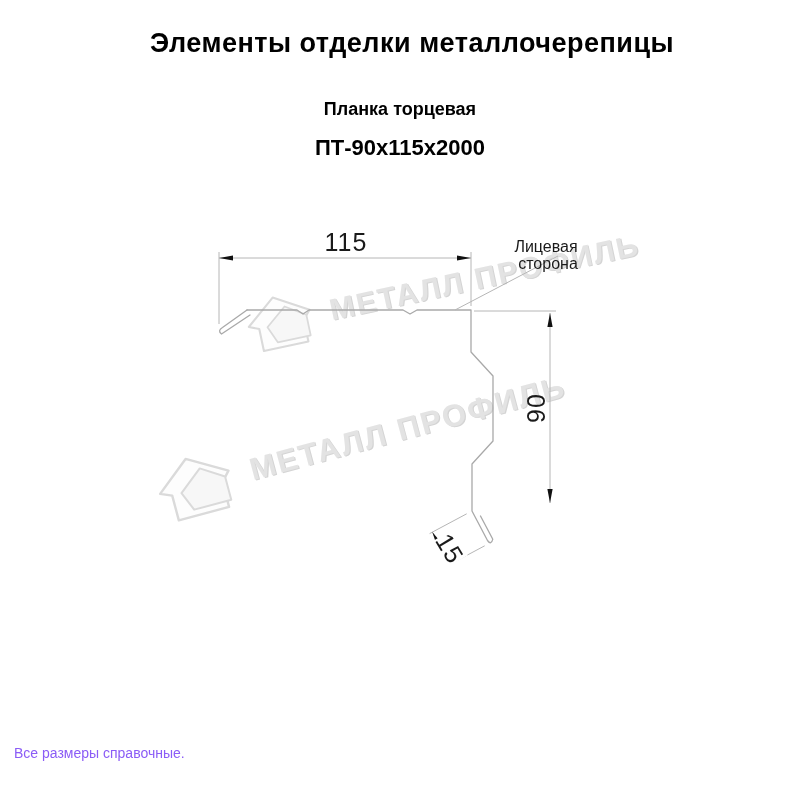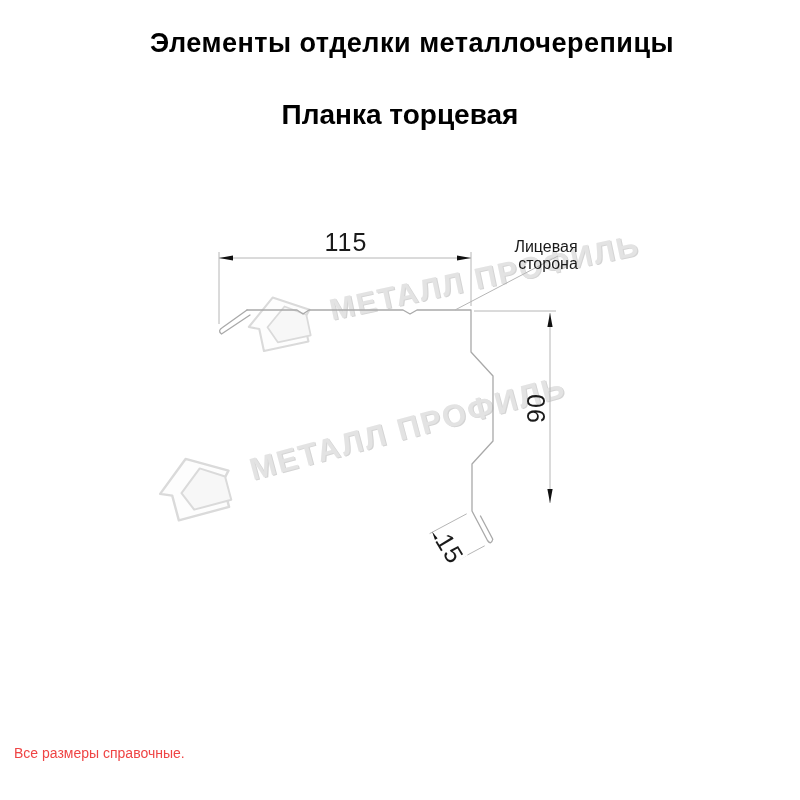--- a/index.html
+++ b/index.html
@@ -2,25 +2,25 @@
 <html><head>
 <meta charset="utf-8">
 <style>
   html,body{margin:0;padding:0;background:#ffffff;}
   .page{position:relative;width:800px;height:800px;background:#fff;overflow:hidden;
         font-family:"Liberation Sans", sans-serif;}
   
   .title{position:absolute;top:28px;left:12px;width:800px;text-align:center;
          font-size:27px;font-weight:bold;color:#000;letter-spacing:.5px;}
   .subtitle{position:absolute;top:99px;left:0;width:800px;text-align:center;
-         font-size:28px;font-weight:bold;color:#000;}
+         font-size:18px;font-weight:bold;color:#000;}
   .model{position:absolute;top:135px;left:0;width:800px;text-align:center;
          font-size:22px;font-weight:bold;color:#000;}
   
-  .footer{position:absolute;left:14px;top:744px;font-size:14px;color:#ef4444;line-height:19px;}
+  .footer{position:absolute;left:14px;top:744px;font-size:14px;color:#8b5cf6;line-height:19px;}
   
   .wm{position:absolute;display:flex;align-items:center;gap:10px;pointer-events:none;}
   .wm-upper{left:238px;top:292px;height:76px;transform:rotate(-12deg);transform-origin:0 50%;}
   .wm-lower{left:148px;top:452px;height:92px;transform:rotate(-15deg);transform-origin:0 50%;}
   .wm-text{font-weight:bold;color:#e3e3e3;letter-spacing:2px;white-space:nowrap;
            text-shadow:1px 1px 0 #d4d4d4;}
   .wm-upper .wm-text{font-size:30px;}
   .wm-lower .wm-text{font-size:31px;}
   
   svg.drawing{position:absolute;left:0;top:0;}
@@ -88,18 +88,19 @@
 
     <g>
       <line x1="558" y1="256" x2="455" y2="310" stroke="#b6b6b6" stroke-width="1"></line>
       <text class="lbl" x="546" y="252" text-anchor="middle">Лицевая</text>
       <text class="lbl" x="548" y="269" text-anchor="middle">сторона</text>
     </g>
   </svg>
 
   <div class="title">Элементы отделки металлочерепицы</div>
   <div class="subtitle">Планка торцевая</div>
+  <div class="model">ПТ-90х115х2000</div>
 
   <div class="footer">
     <div>Все размеры справочные.</div>
   </div>
 
 </div>
 
 </body></html>

